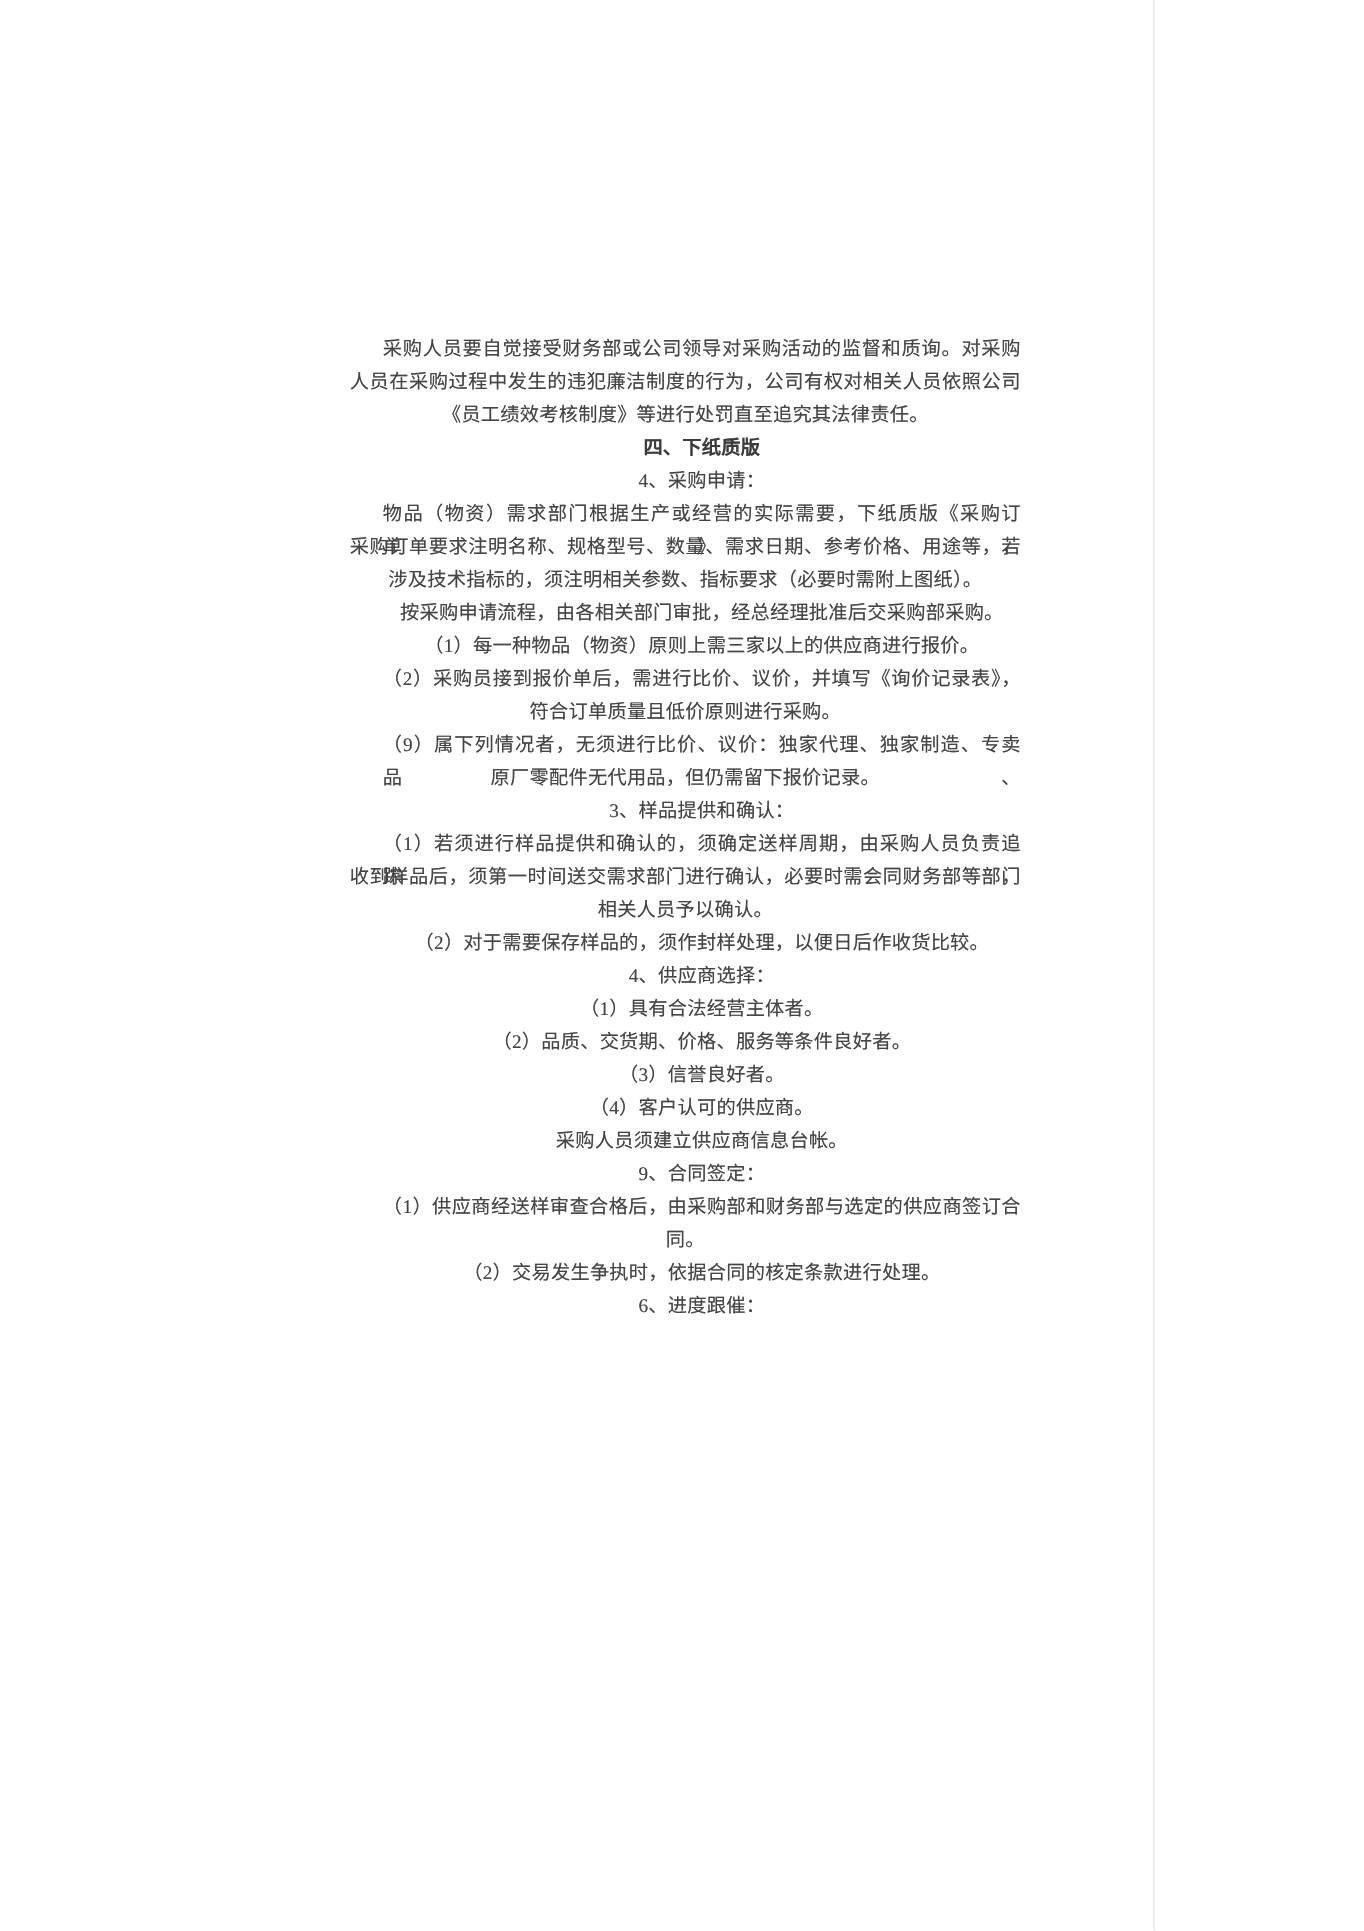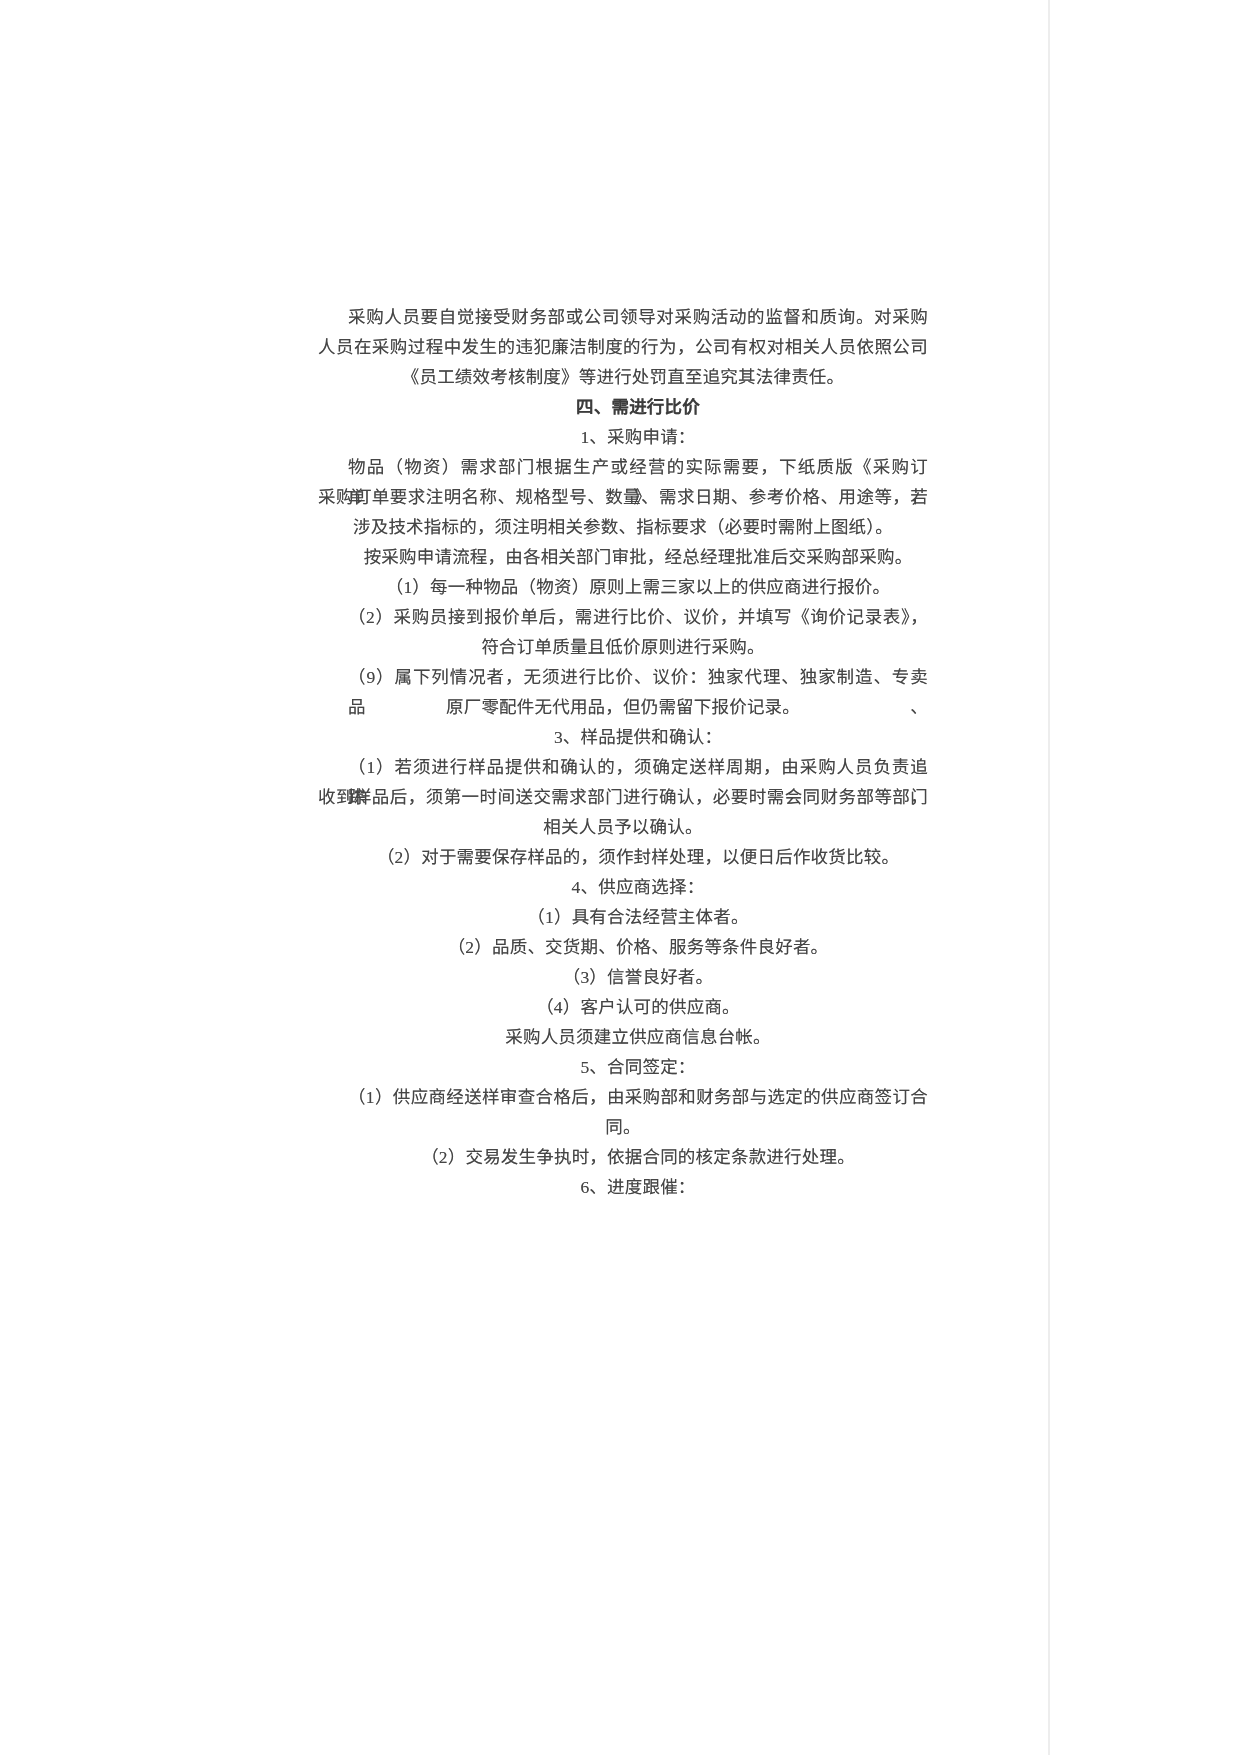--- a/index.html
+++ b/index.html
@@ -50,41 +50,41 @@
 </style>
 </head>
 <body>
 
 <div class="page" style="background: rgb(255, 255, 255); border-radius: 32px;">
   <div class="scan-edge" style="background: rgb(237, 237, 237);"></div>
   <div class="text-block" id="text-block" style="color: rgb(69, 69, 69);">
       <div class="line indent full">采购人员要自觉接受财务部或公司领导对采购活动的监督和质询。对采购</div>
       <div class="line full">人员在采购过程中发生的违犯廉洁制度的行为，公司有权对相关人员依照公司</div>
       <div class="line">《员工绩效考核制度》等进行处罚直至追究其法律责任。</div>
-      <div class="line indent bold">四、需进行比价</div>
-      <div class="line indent">1、采购申请：</div>
+      <div class="line indent bold">四、下纸质版</div>
+      <div class="line indent">4、采购申请：</div>
       <div class="line indent full">物品（物资）需求部门根据生产或经营的实际需要，下纸质版《采购订单》，</div>
       <div class="line full">采购订单要求注明名称、规格型号、数量、需求日期、参考价格、用途等，若</div>
       <div class="line">涉及技术指标的，须注明相关参数、指标要求（必要时需附上图纸）。</div>
       <div class="line indent">按采购申请流程，由各相关部门审批，经总经理批准后交采购部采购。</div>
       <div class="line indent">（1）每一种物品（物资）原则上需三家以上的供应商进行报价。</div>
       <div class="line indent full">（2）采购员接到报价单后，需进行比价、议价，并填写《询价记录表》，</div>
       <div class="line">符合订单质量且低价原则进行采购。</div>
       <div class="line indent full">（9）属下列情况者，无须进行比价、议价：独家代理、独家制造、专卖品、</div>
       <div class="line">原厂零配件无代用品，但仍需留下报价记录。</div>
       <div class="line indent">3、样品提供和确认：</div>
       <div class="line indent full">（1）若须进行样品提供和确认的，须确定送样周期，由采购人员负责追踪，</div>
       <div class="line full">收到样品后，须第一时间送交需求部门进行确认，必要时需会同财务部等部门</div>
       <div class="line">相关人员予以确认。</div>
       <div class="line indent">（2）对于需要保存样品的，须作封样处理，以便日后作收货比较。</div>
       <div class="line indent">4、供应商选择：</div>
       <div class="line indent">（1）具有合法经营主体者。</div>
       <div class="line indent">（2）品质、交货期、价格、服务等条件良好者。</div>
       <div class="line indent">（3）信誉良好者。</div>
       <div class="line indent">（4）客户认可的供应商。</div>
       <div class="line indent">采购人员须建立供应商信息台帐。</div>
-      <div class="line indent">5、合同签定：</div>
+      <div class="line indent">9、合同签定：</div>
       <div class="line indent full">（1）供应商经送样审查合格后，由采购部和财务部与选定的供应商签订合</div>
       <div class="line">同。</div>
       <div class="line indent">（2）交易发生争执时，依据合同的核定条款进行处理。</div>
       <div class="line indent">6、进度跟催：</div>
     </div>
 </div>
 
 </body></html>

